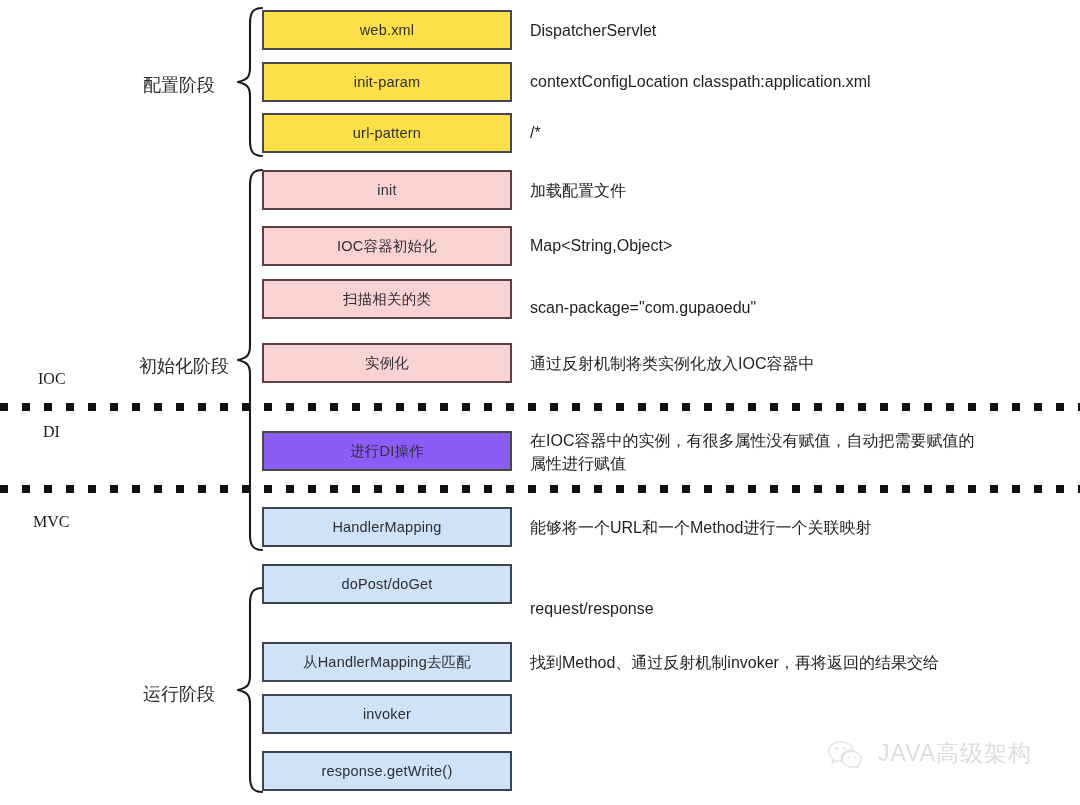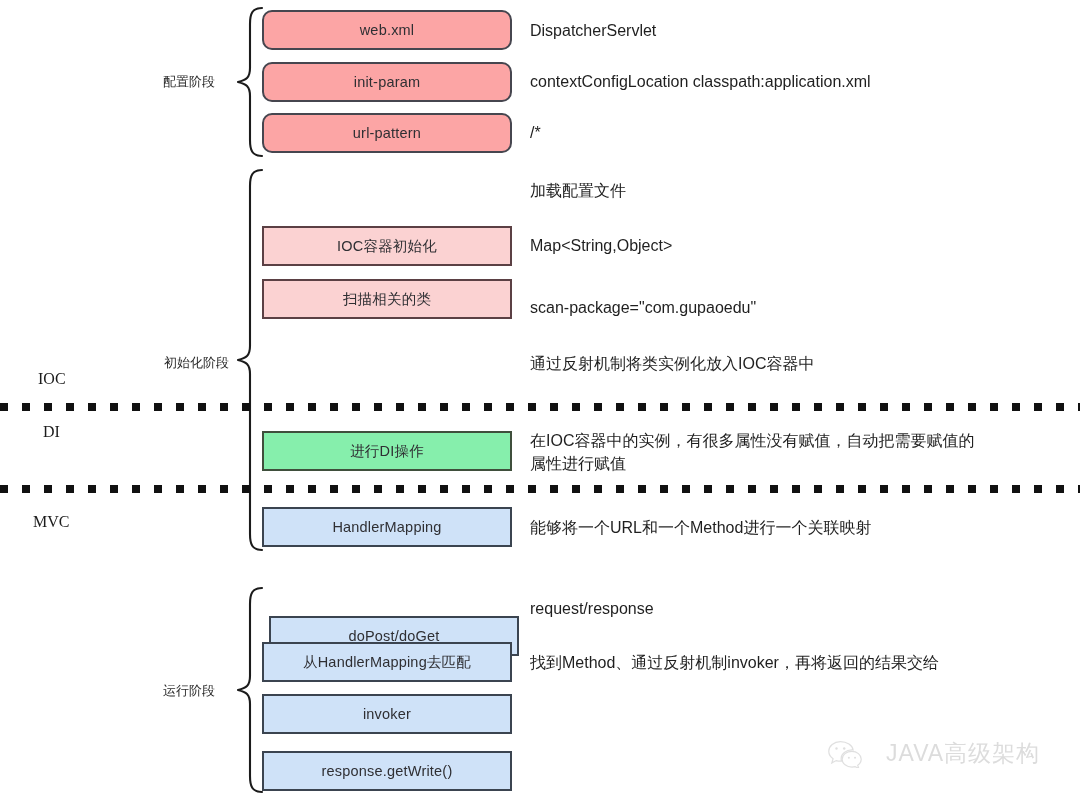--- a/index.html
+++ b/index.html
@@ -32,40 +32,40 @@
     box-sizing: border-box;
     border: 2px solid #3b3b47;
     display: flex;
     align-items: center;
     justify-content: center;
     font-size: 14.5px;
     letter-spacing: .2px;
     color: #2f2f33;
     white-space: nowrap;
   }
-  .box.gray  { background: #fca5a5; border-color: #46464f; border-radius: 10px; }
+  .box.gray  { background: #fde047; border-color: #46464f; }
   .box.pink  { background: #fbd2d2; border-color: #5b4044; }
-  .box.green { background: #86efac; border-color: #3f4f3c; }
+  .box.green { background: #8b5cf6; border-color: #3f4f3c; }
   .box.blue  { background: #cfe2f8; border-color: #3b4450; }
 
   
   .note {
     position: absolute;
     left: 530px;
     font-size: 16px;
     line-height: 23px;
     color: #1f1f1f;
     white-space: pre-line;
     max-width: 530px;
   }
 
   
   .stage-label {
     position: absolute;
-    font-size: 13px;
+    font-size: 18px;
     color: #2b2b2b;
     white-space: nowrap;
     text-align: right;
   }
 
   
   .section-label {
     position: absolute;
     font-family: "Liberation Serif", "DejaVu Serif", serif;
     font-size: 16px;
@@ -97,21 +97,21 @@
     stroke-linejoin: round;
   }
 
   
   #watermark {
     position: absolute;
     left: 828px;
     top: 738px;
     display: flex;
     align-items: center;
-    gap: 24px;
+    gap: 16px;
     opacity: .38;
     color: #9b9b9b;
     user-select: none;
   }
   #watermark .wm-text {
     font-size: 23px;
     letter-spacing: 1px;
     color: #a5a5a5;
     white-space: nowrap;
   }
@@ -142,26 +142,28 @@
   <div class="section-label" style="left:43px; top:423px;">DI</div>
   <div class="section-label" style="left:33px; top:513px;">MVC</div>
 
   <div class="divider" style="top:403px;"></div>
   <div class="divider" style="top:485px;"></div>
 
   <div class="box gray" style="top:10px;">web.xml</div>
   <div class="box gray" style="top:62px;">init-param</div>
   <div class="box gray" style="top:113px;">url-pattern</div>
 
+  <div class="box pink" style="top:170px;">init</div>
   <div class="box pink" style="top:226px;">IOC容器初始化</div>
   <div class="box pink" style="top:279px;">扫描相关的类</div>
+  <div class="box pink" style="top:343px;">实例化</div>
   <div class="box green" style="top:431px;">进行DI操作</div>
   <div class="box blue" style="top:507px;">HandlerMapping</div>
 
-  <div class="box blue" style="top:616px;margin-left:7px;">doPost/doGet</div>
+  <div class="box blue" style="top:564px;">doPost/doGet</div>
   <div class="box blue" style="top:642px;">从HandlerMapping去匹配</div>
   <div class="box blue" style="top:694px;">invoker</div>
   <div class="box blue" style="top:751px;">response.getWrite()</div>
 
   <div class="note" style="top:19px;">DispatcherServlet</div>
   <div class="note" style="top:70px;">contextConfigLocation  classpath:application.xml</div>
   <div class="note" style="top:121px;">/*</div>
   <div class="note" style="top:179px;">加载配置文件</div>
   <div class="note" style="top:234px;">Map&lt;String,Object&gt;</div>
   <div class="note" style="top:296px;">scan-package="com.gupaoedu"</div>

